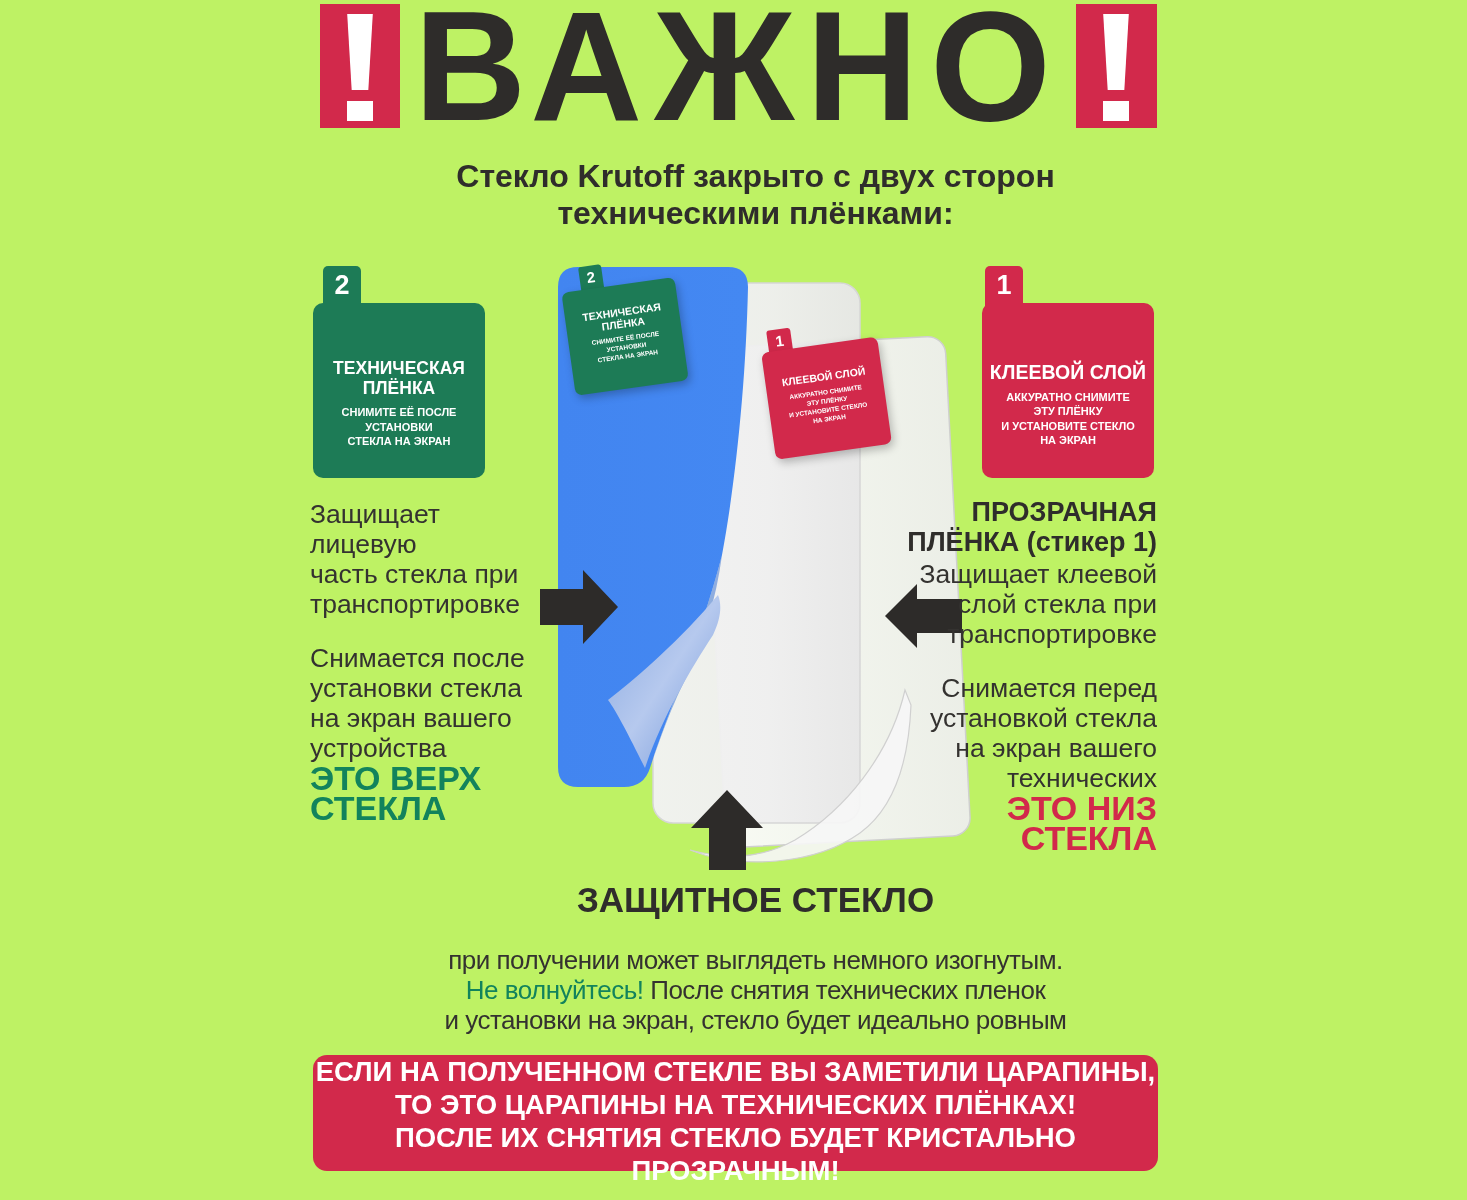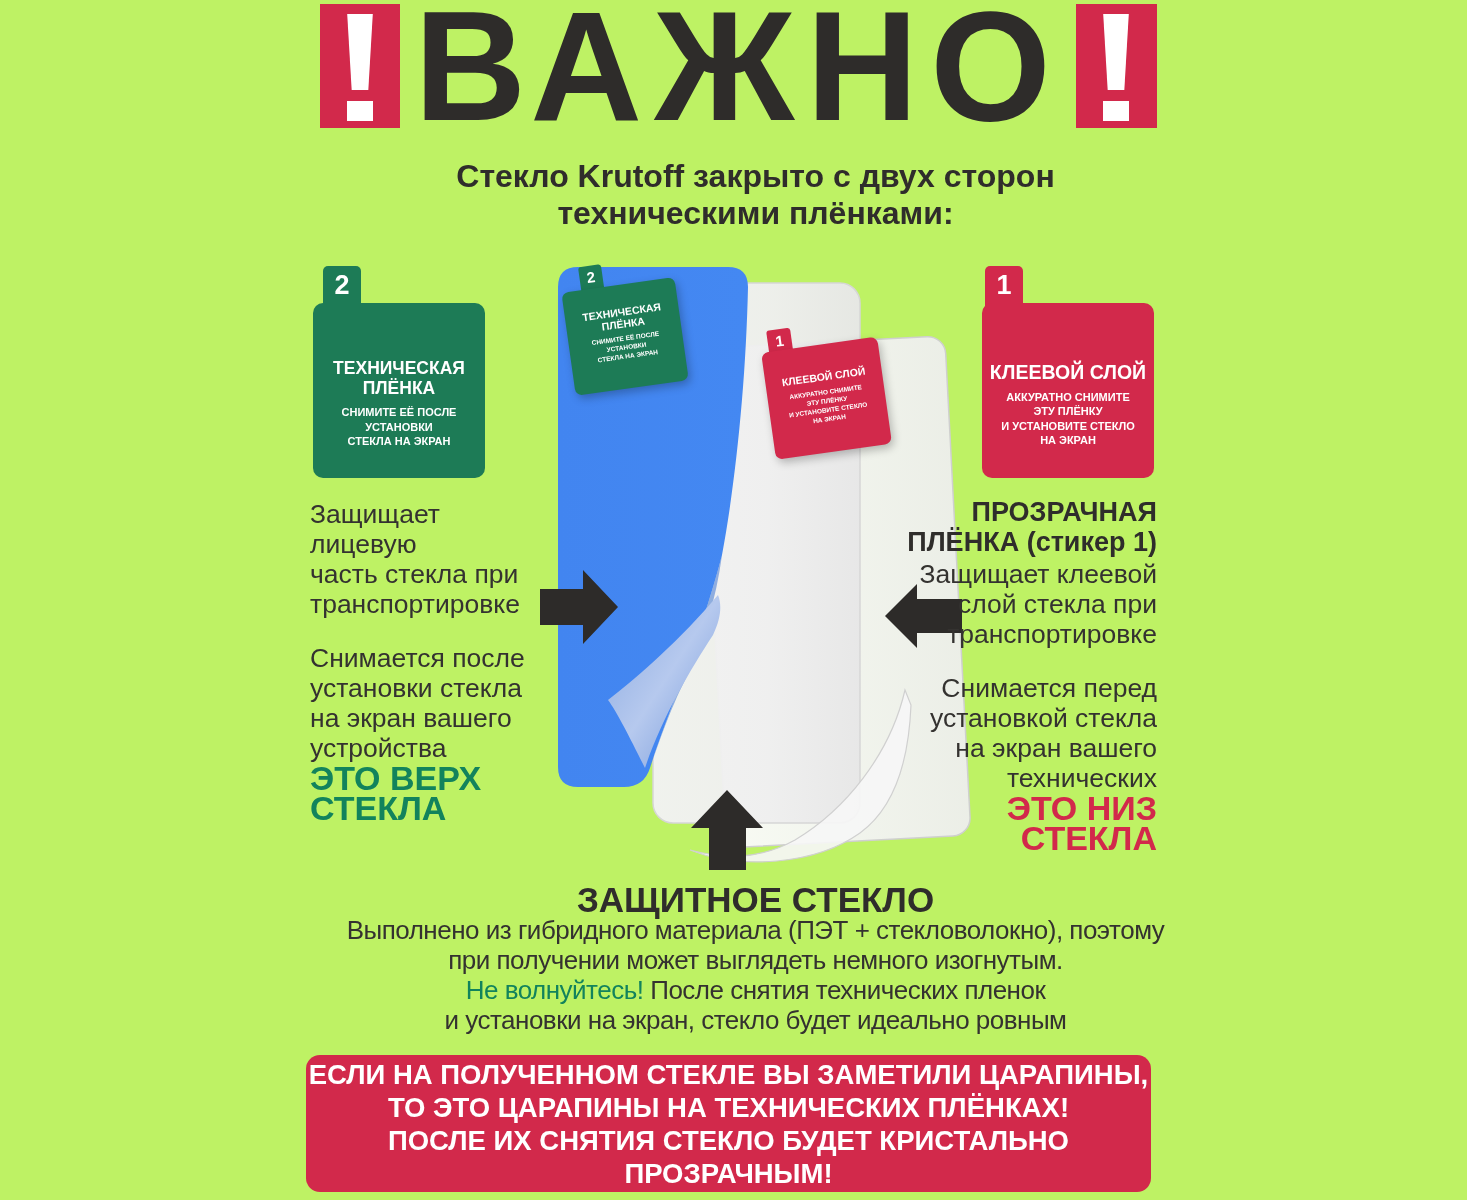--- a/index.html
+++ b/index.html
@@ -49,22 +49,22 @@
   .mini-body{position:absolute;left:0;color:#fff;text-align:center;border-radius:7px;
     box-sizing:border-box;box-shadow:2px 4px 8px rgba(0,0,0,0.25);}
   .mini-title{font-weight:bold;font-size:10.5px;line-height:11.5px;}
   .mini-sub{font-weight:bold;font-size:6.5px;line-height:9px;margin-top:4px;}
   
   #glass-heading{position:absolute;left:0;right:0;top:880px;font-weight:bold;font-size:35px;color:#2f2d2b;}
   .glass-line{position:absolute;left:0;right:0;font-size:26px;line-height:30px;letter-spacing:-0.5px;color:#343230;}
   .glass-hl{font-weight:normal;color:#12835c;}
   
   #banner{
-    position:absolute;left:306px;top:1055px;width:845px;height:137px;background:#d2294b;border-radius:14px;
-    display:flex;align-items:center;justify-content:center;
+    position:absolute;left:313px;top:1055px;width:845px;height:116px;background:#d2294b;border-radius:14px;
+    display:flex;justify-content:center;
   }
   #banner .banner-text{color:#ffffff;font-weight:bold;font-size:27.5px;line-height:33px;text-align:center;}
 </style>
 </head>
 <body>
 
 <div id="poster">
 
   <div class="excl-block" style="left:320px;">
     <div class="excl-bar"></div>
@@ -190,21 +190,20 @@
 слой стекла при
 транспортировке</div>
     <div class="col-para2 preline">Снимается перед
 установкой стекла
 на экран вашего
 технических</div>
     <div class="col-highlight hl-red">ЭТО НИЗ СТЕКЛА</div>
   </div>
 
   <div id="glass-heading" class="center">ЗАЩИТНОЕ СТЕКЛО</div>
-  <div class="glass-line center" style="top:915px;">Выполнено из гибридного материала (ПЭТ + стекловолокно), поэтому</div>
   <div class="glass-line center" style="top:945px;">при получении может выглядеть немного изогнутым.</div>
   <div class="glass-line center" style="top:975px;">
     <span class="glass-hl">Не волнуйтесь!</span><span> После снятия технических пленок</span>
   </div>
   <div class="glass-line center" style="top:1005px;">и установки на экран, стекло будет идеально ровным</div>
 
   <div id="banner">
     <div class="banner-text preline">ЕСЛИ НА ПОЛУЧЕННОМ СТЕКЛЕ ВЫ ЗАМЕТИЛИ ЦАРАПИНЫ,
 ТО ЭТО ЦАРАПИНЫ НА ТЕХНИЧЕСКИХ ПЛЁНКАХ!
 ПОСЛЕ ИХ СНЯТИЯ СТЕКЛО БУДЕТ КРИСТАЛЬНО ПРОЗРАЧНЫМ!</div>

